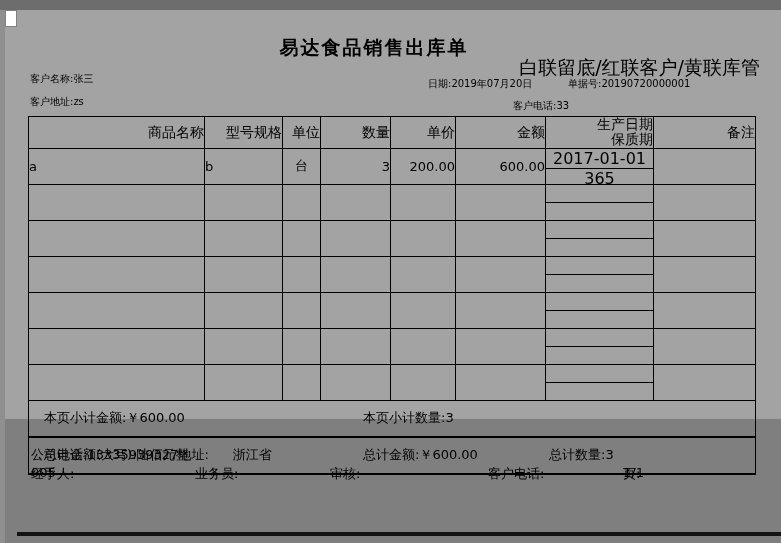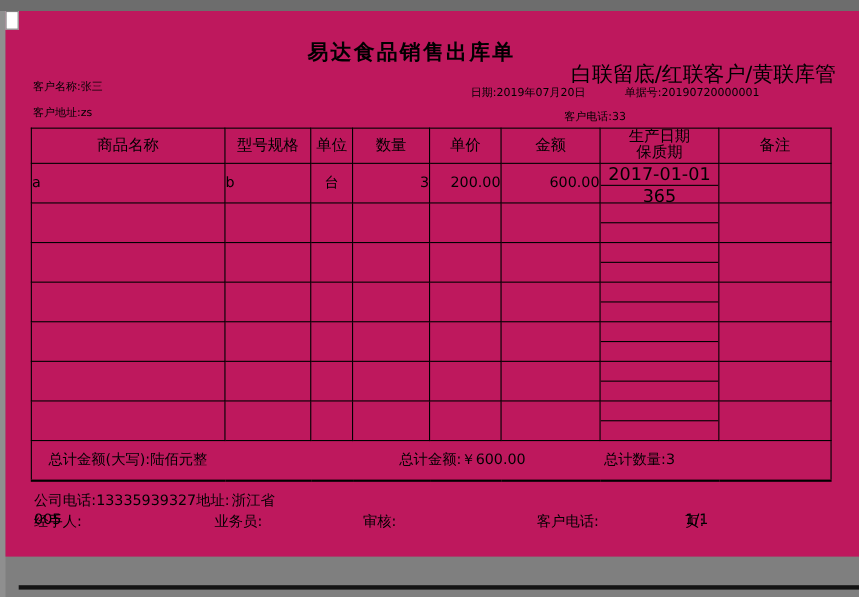--- a/index.html
+++ b/index.html
@@ -3,54 +3,54 @@
 <meta charset="utf-8">
 <style>
   html,body{margin:0;padding:0}
   body{
     width:781px;height:543px;position:relative;overflow:hidden;
     background:#7f7f7f;
     font-family:"DejaVu Sans",sans-serif;color:#000;
   }
   .top-band{position:absolute;left:0;top:0;width:781px;height:10px;background:#6d6d6d}
   .left-band{position:absolute;left:0;top:10px;width:5px;height:533px;background:#8f8f8f}
-  .page{position:absolute;left:5px;top:10px;width:776px;height:496px;background:#be185d}
+  .page{position:absolute;left:5px;top:10px;width:776px;height:409px;background:#a3a3a3}
   .page-shadow{position:absolute;left:17px;top:532px;width:764px;height:4px;background:#141414}
   .corner-marker{position:absolute;left:0;top:0;width:12px;height:17px;background:#ffffff;border:1px solid #808080;box-sizing:border-box}
 
   .doc-title{position:absolute;left:0;top:25px;width:738px;text-align:center;
     font-size:19px;font-weight:bold;letter-spacing:2px}
   .copy-note{position:absolute;right:21px;top:45px;font-size:19px}
   .info{position:absolute;font-size:10px;white-space:nowrap}
   .i-cust-name{left:25px;top:62px}
   .i-date{left:423px;top:67px}
   .i-orderno{left:563px;top:67px}
   .i-cust-addr{left:25px;top:85px}
   .i-cust-phone{left:508px;top:89px}
 
   .table-wrap{position:absolute;left:23px;top:106px}
   table.doc{border-collapse:collapse;table-layout:fixed;width:727px}
   table.doc th,table.doc td{border:1px solid #000;padding:0;overflow:hidden;font-weight:normal}
-  table.doc thead th{height:30px;font-size:14px;text-align:center;vertical-align:middle;line-height:1.1}
+  table.doc thead th{height:30px;font-size:14px;text-align:right;vertical-align:middle;line-height:1.1}
   table.doc tbody td{height:35px;font-size:13px;vertical-align:middle}
   td.cl{text-align:left;padding-left:3px}
   td.cc{text-align:center}
   td.cr{text-align:right;padding-right:4px}
   td.datecell{padding:0;vertical-align:top}
   .date-split{display:flex;flex-direction:column;height:35px}
   .date-split .half{flex:1;display:flex;align-items:center;justify-content:center;font-size:16px}
   .date-split .half.first{border-bottom:1px solid #000}
 
   tr.subtotal td{height:18px;border-top:1px solid #000;border-bottom:2px solid #000;position:relative;font-size:13px}
   tr.total td{height:16px;border-bottom:2px solid #000;position:relative;font-size:13px}
   .sum-span{position:absolute;top:50%;transform:translateY(-50%);white-space:nowrap}
   .sx1{left:15px}.sx2{left:334px}.sx3{left:520px}
 
   .f-company{position:absolute;left:26px;top:436px;font-size:13px;white-space:nowrap}
-  .f-company .addr-val{margin-left:2px}
+  .f-company .addr-val{margin-left:24px}
   .f-sign{position:absolute;left:0;top:455px;width:776px;font-size:13px}
   .f-sign span{position:absolute;white-space:nowrap}
   .f-handler{left:26px}.f-salesman{left:190px}.f-auditor{left:325px}.f-sign-cust{left:483px}.f-page{left:618px}
 </style>
 </head>
 <body>
 
 <div class="top-band"></div>
 <div class="left-band"></div>
 
@@ -191,20 +191,26 @@
           <td class="cr"></td>
           <td class="cr"></td>
           <td class="cr"></td>
           <td class="datecell">
             <div class="date-split">
                 <div class="half first"></div>
                 <div class="half"></div>
               </div>
           </td>
           <td class="cc"></td>
+        </tr>
+        <tr class="subtotal">
+          <td colspan="8">
+            <span class="sum-span sx1"><span>本页小计金额:</span><span>￥600.00</span></span>
+            <span class="sum-span sx2"><span>本页小计数量:</span><span>3</span></span>
+          </td>
         </tr>
         <tr class="total">
           <td colspan="8">
             <span class="sum-span sx1"><span>总计金额(大写):</span><span>陆佰元整</span></span>
             <span class="sum-span sx2"><span>总计金额:</span><span>￥600.00</span></span>
             <span class="sum-span sx3"><span>总计数量:</span><span>3</span></span>
           </td>
         </tr>
       </tbody>
     </table>

